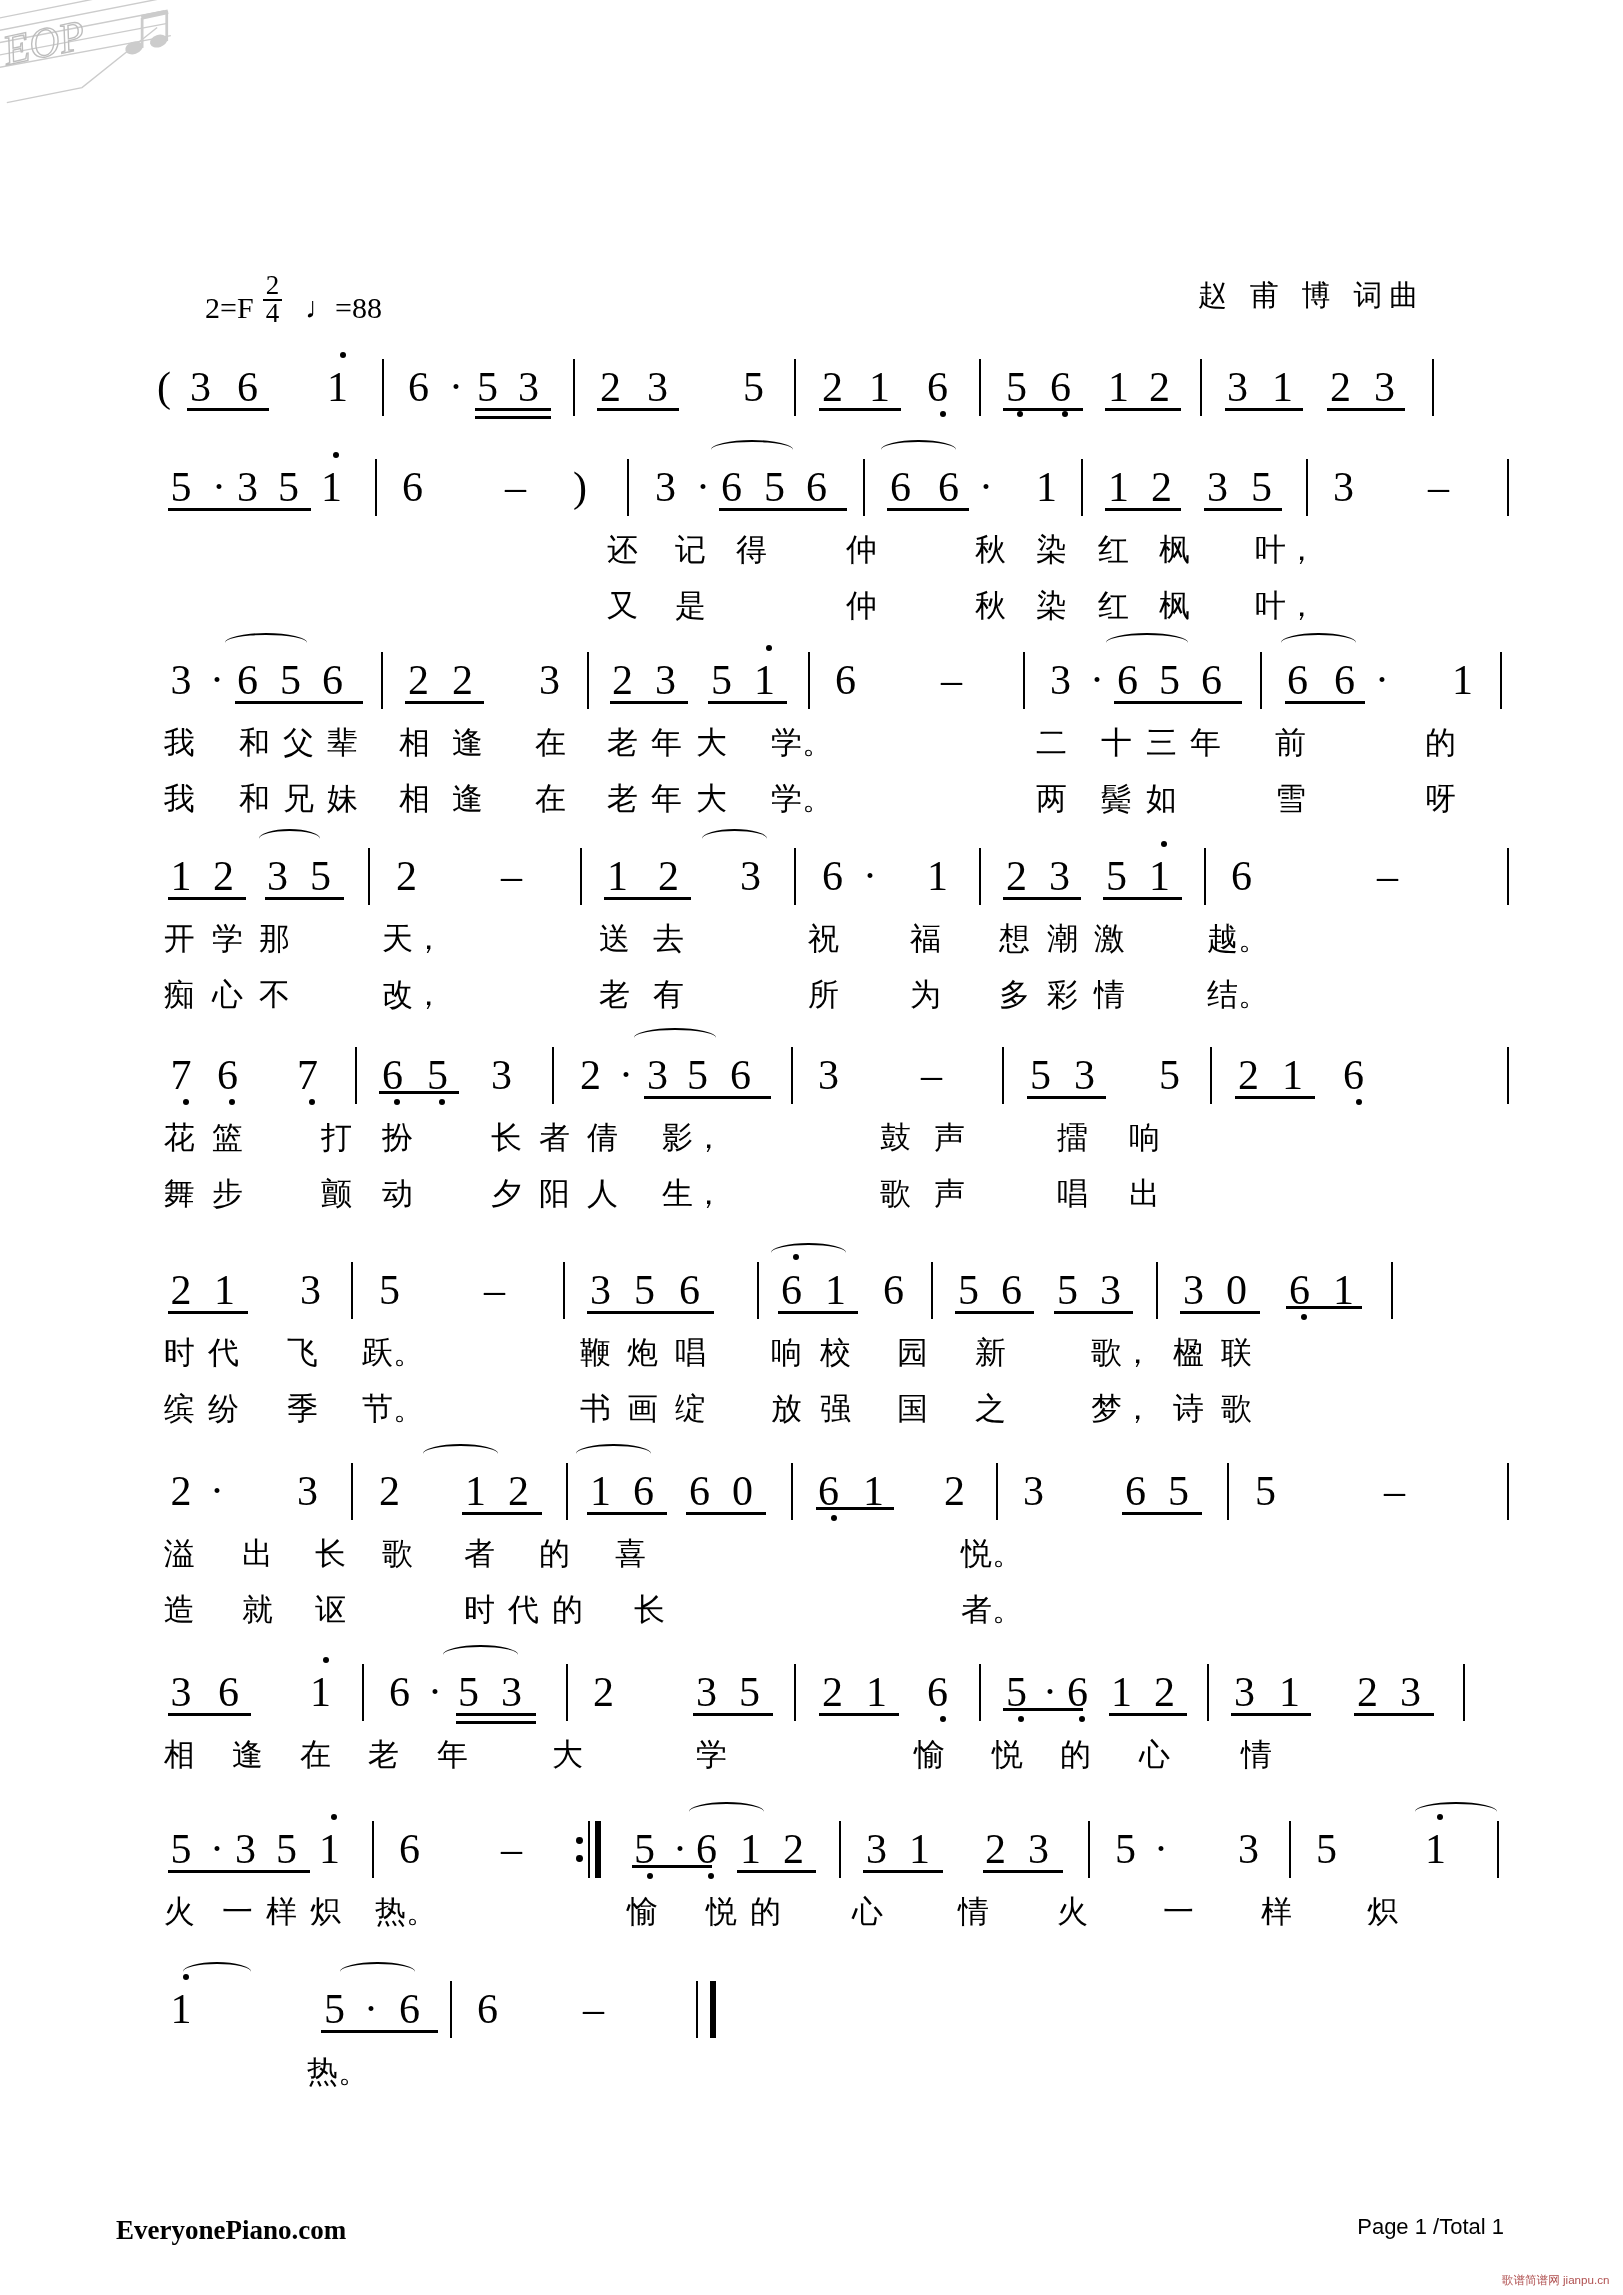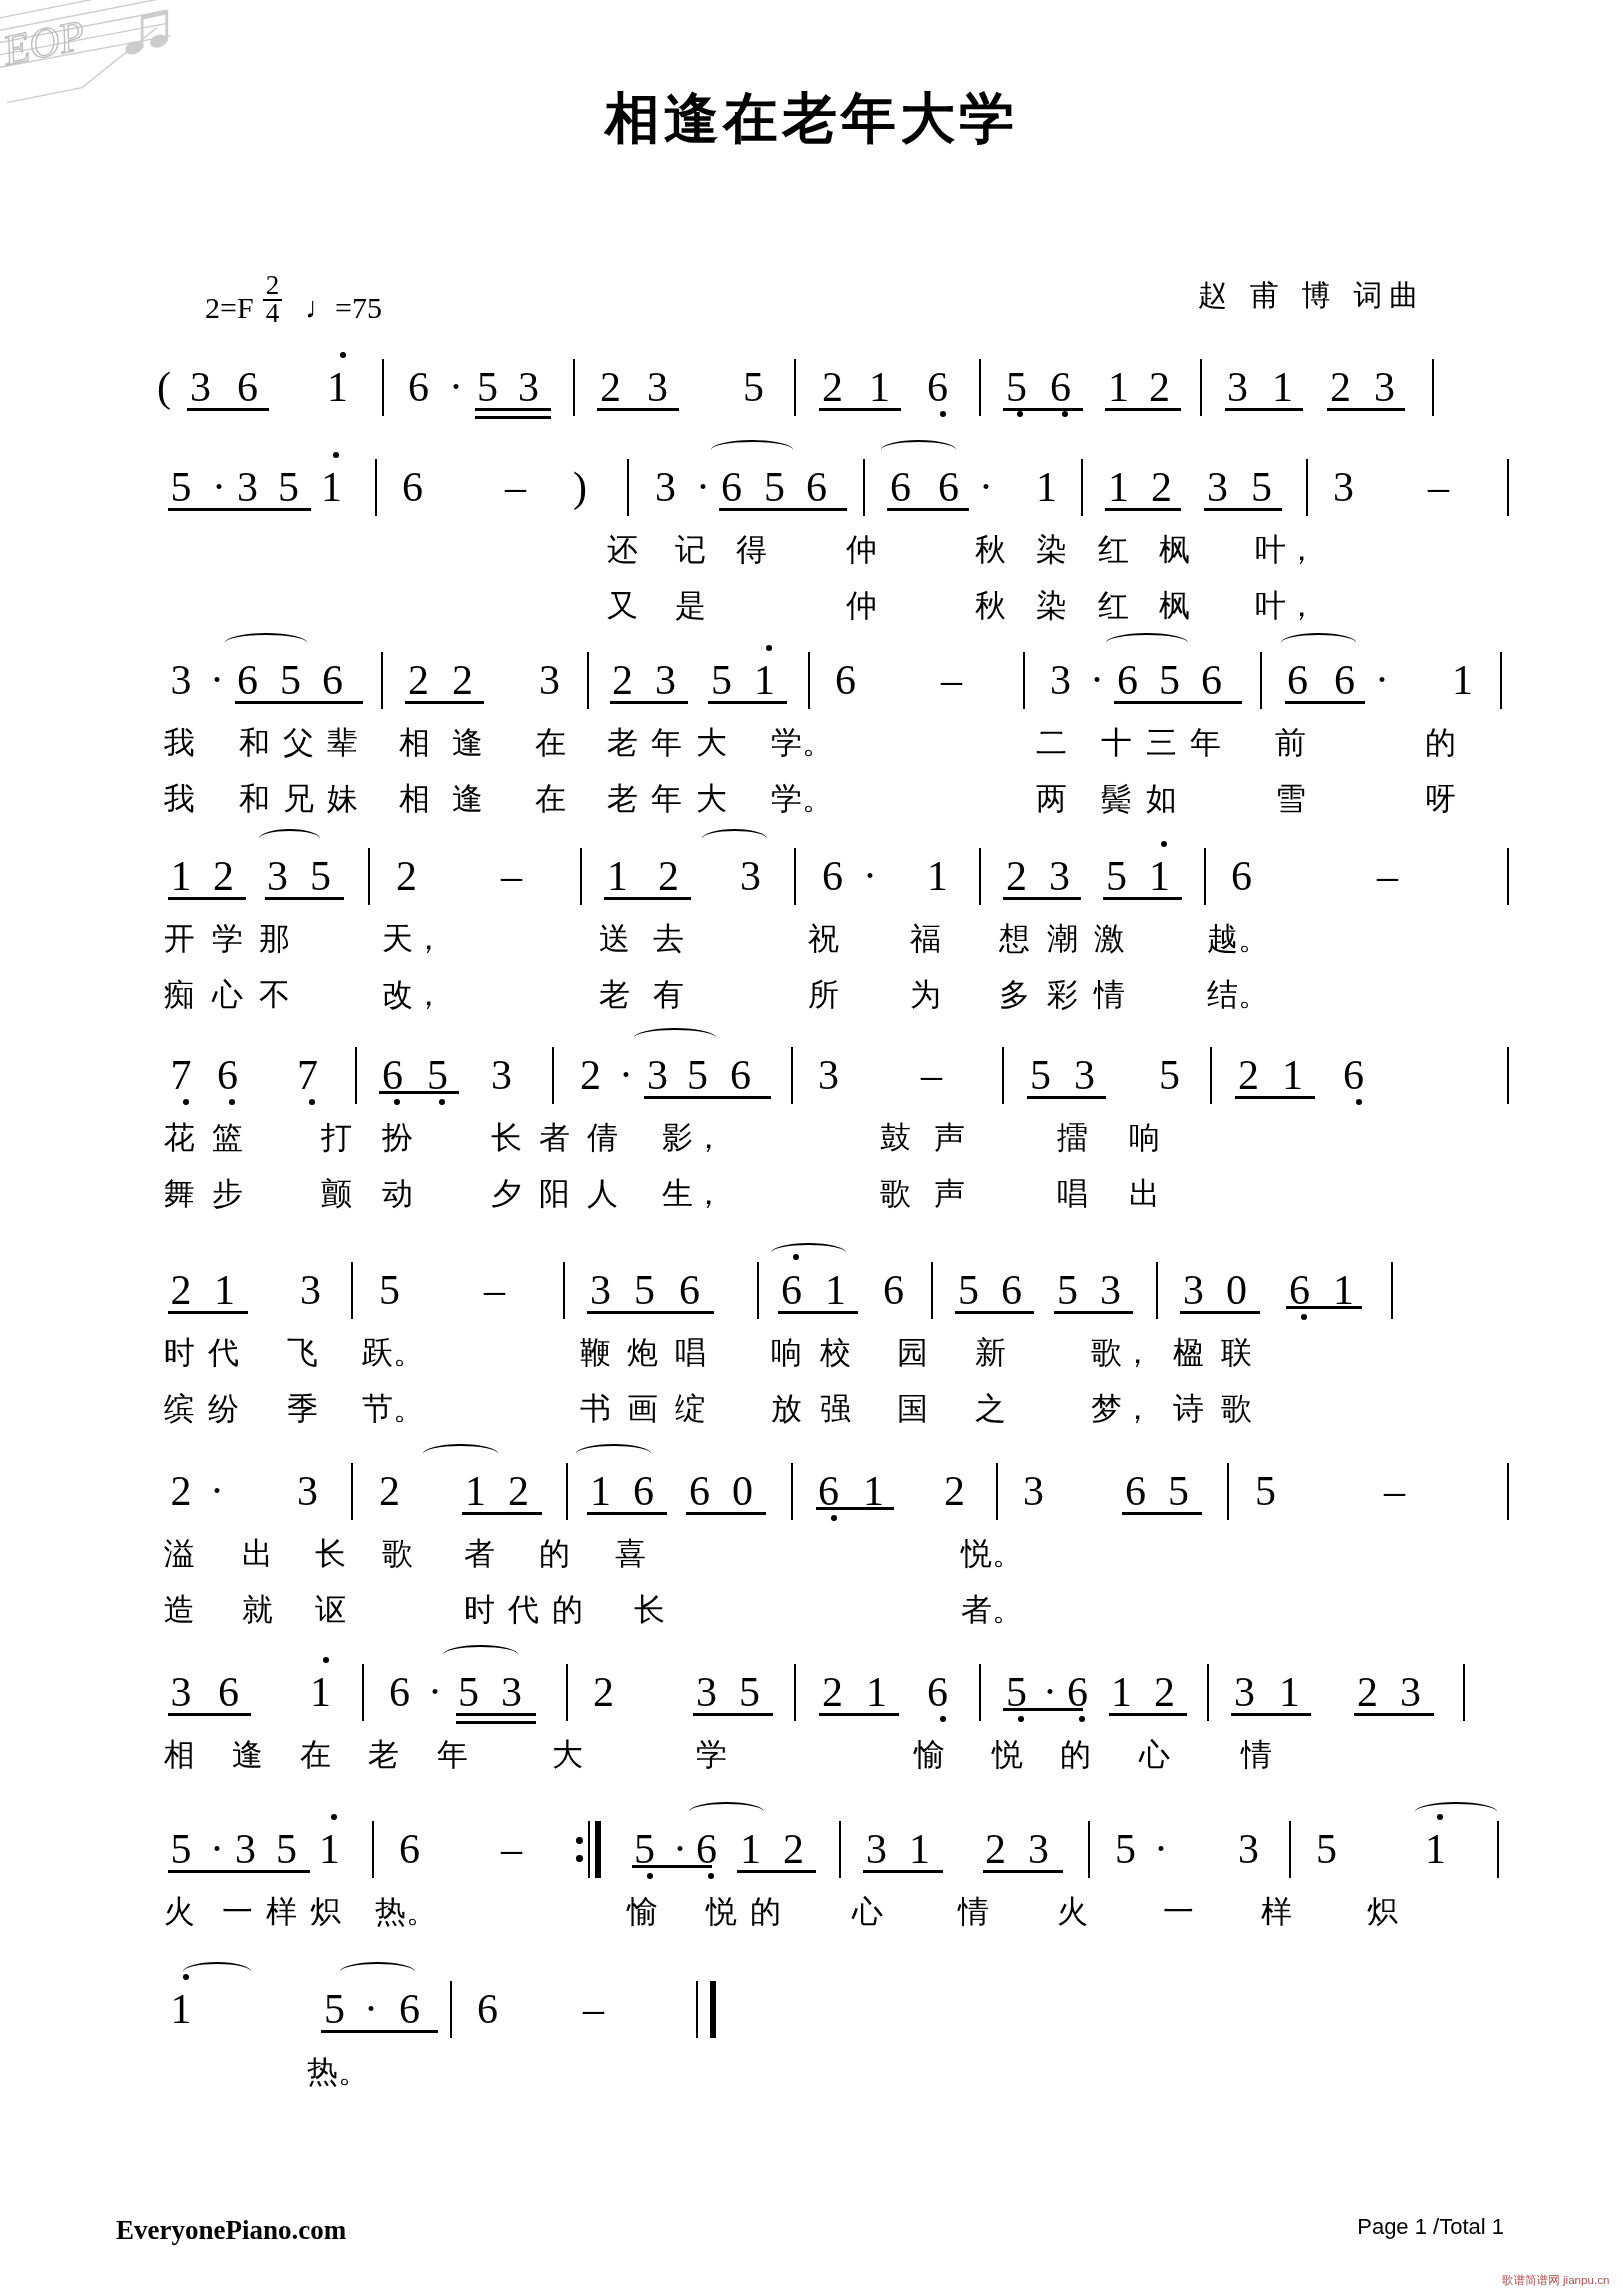--- a/index.html
+++ b/index.html
@@ -198,24 +198,23 @@
       <g fill="#cccccc">
         <ellipse cx="196" cy="70" rx="13" ry="9" transform="rotate(-18 196 70)"></ellipse>
         <rect x="206" y="26" width="4" height="44"></rect>
         <ellipse cx="232" cy="60" rx="13" ry="9" transform="rotate(-18 232 60)"></ellipse>
         <rect x="242" y="16" width="4" height="44"></rect>
         <rect x="206" y="22" width="40" height="7" transform="rotate(-12 206 22)"></rect>
       </g>
     </svg>
   </div>
 
-  <div class="title">相逢在老年大学</div>
 
   <div class="meta-key">
-    <span>2=F</span><span class="frac"><span class="num">2</span><span class="den">4</span></span><span class="meta-tempo">♩=75</span>
+    <span>2=F</span><span class="frac"><span class="num">2</span><span class="den">4</span></span><span class="meta-tempo">♩=88</span>
   </div>
   <div class="composer">赵 甫 博   词曲</div>
 
   <div class="row" style="top:355px;">
     <div class="notes">
       <span class="n" style="left:0px;">(</span>
       <span class="n" style="left:33px;">3</span>
       <span class="n" style="left:80px;">6</span>
       <div class="beam" style="left:30px; top:53px; width:82px;"></div>
       <span class="n" style="left:170px;">1</span>

